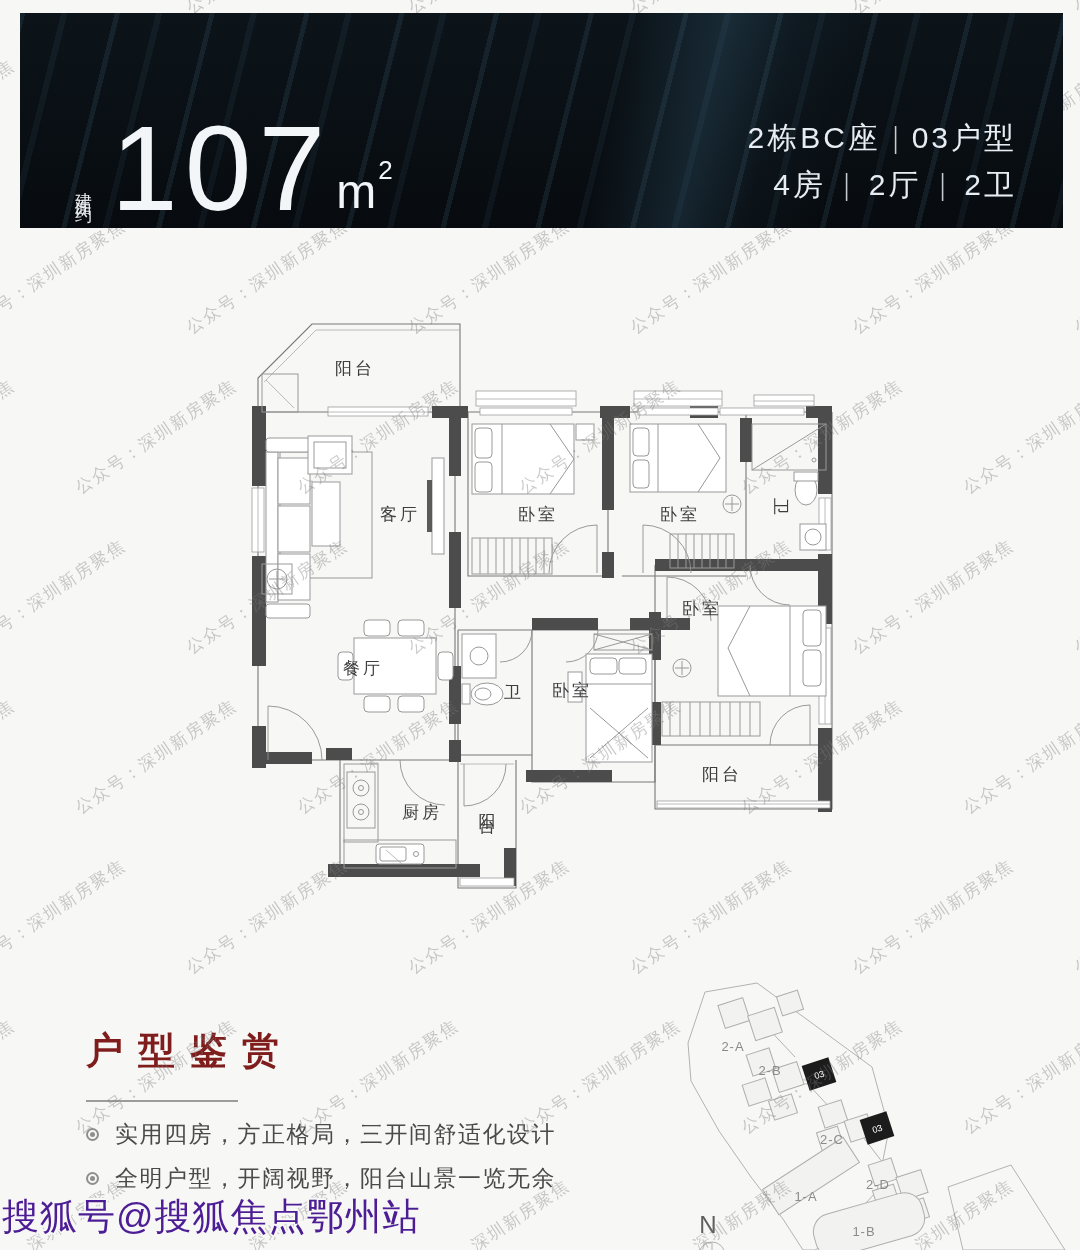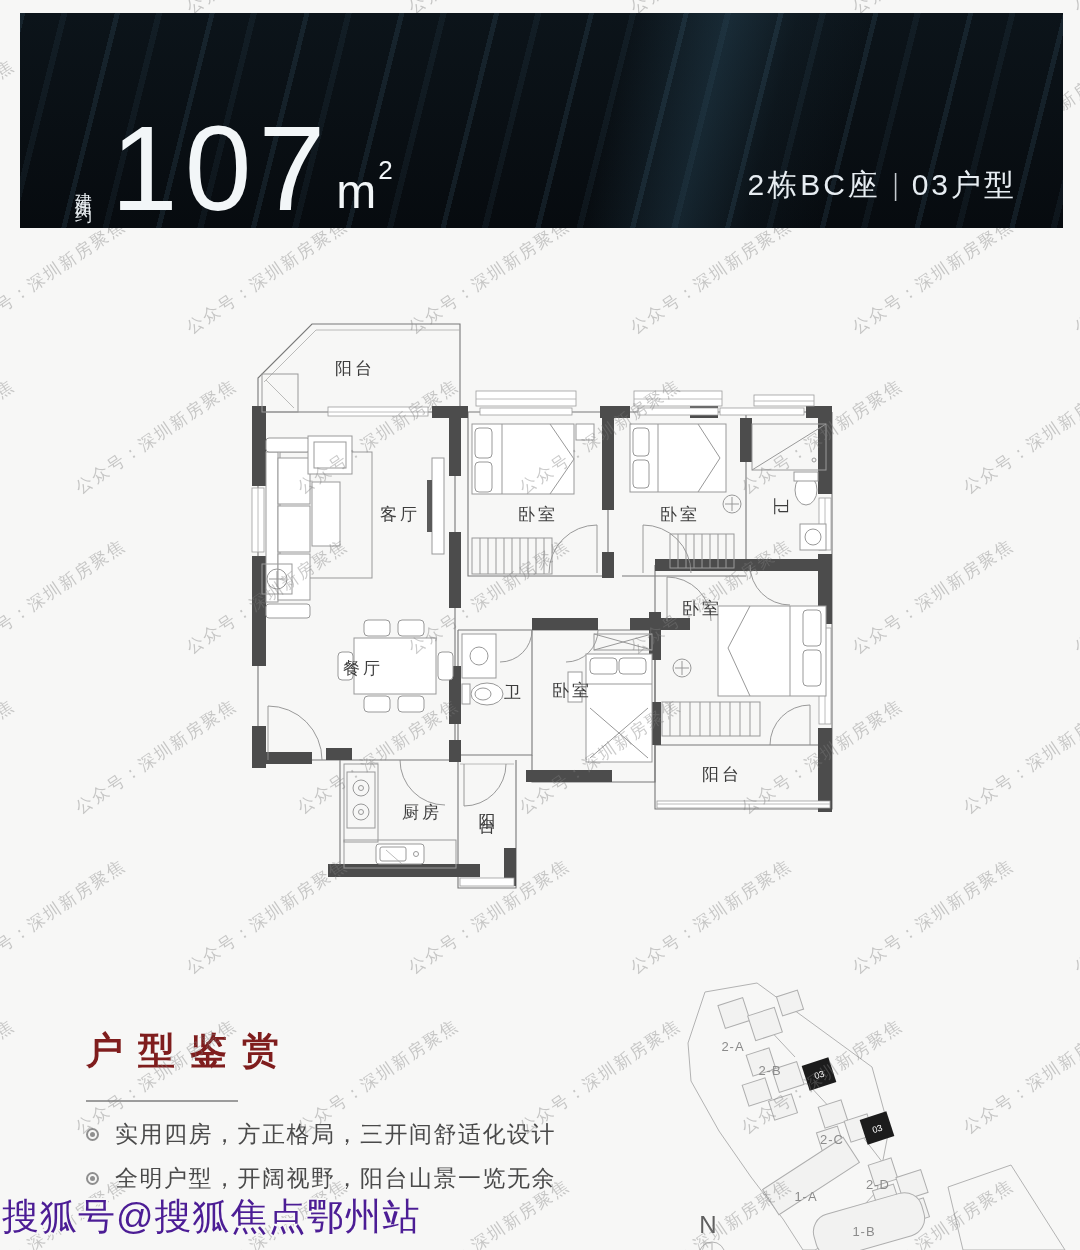--- a/index.html
+++ b/index.html
@@ -131,20 +131,21 @@
     <div class="area-group">
       <div class="area-prefix">建面约</div>
       <div class="area-value">107</div>
       <div class="area-unit">
         <span class="unit-m">m</span>
         <span class="unit-sup">2</span>
       </div>
     </div>
     <div class="unit-info">
       <div class="unit-line"><span>2栋BC座</span><span class="sep">|</span><span>03户型</span></div>
+      <div class="unit-line"><span>4房</span><span class="sep sep2">|</span><span>2厅</span><span class="sep sep2">|</span><span>2卫</span></div>
     </div>
   </div>
 
   <svg class="fp" width="622" height="595" viewBox="0 0 622 595">
 
     <g>
       <path class="thin" d="M8,100 L8,66 L62,12 L210,12 L210,100"></path>
       <path class="thin2" d="M14,70 L66,18 L210,18"></path>
       <path class="thin" d="M8,100 L582,100"></path>
       <path class="thin" d="M8,100 L8,448 L90,448 L90,560"></path>

